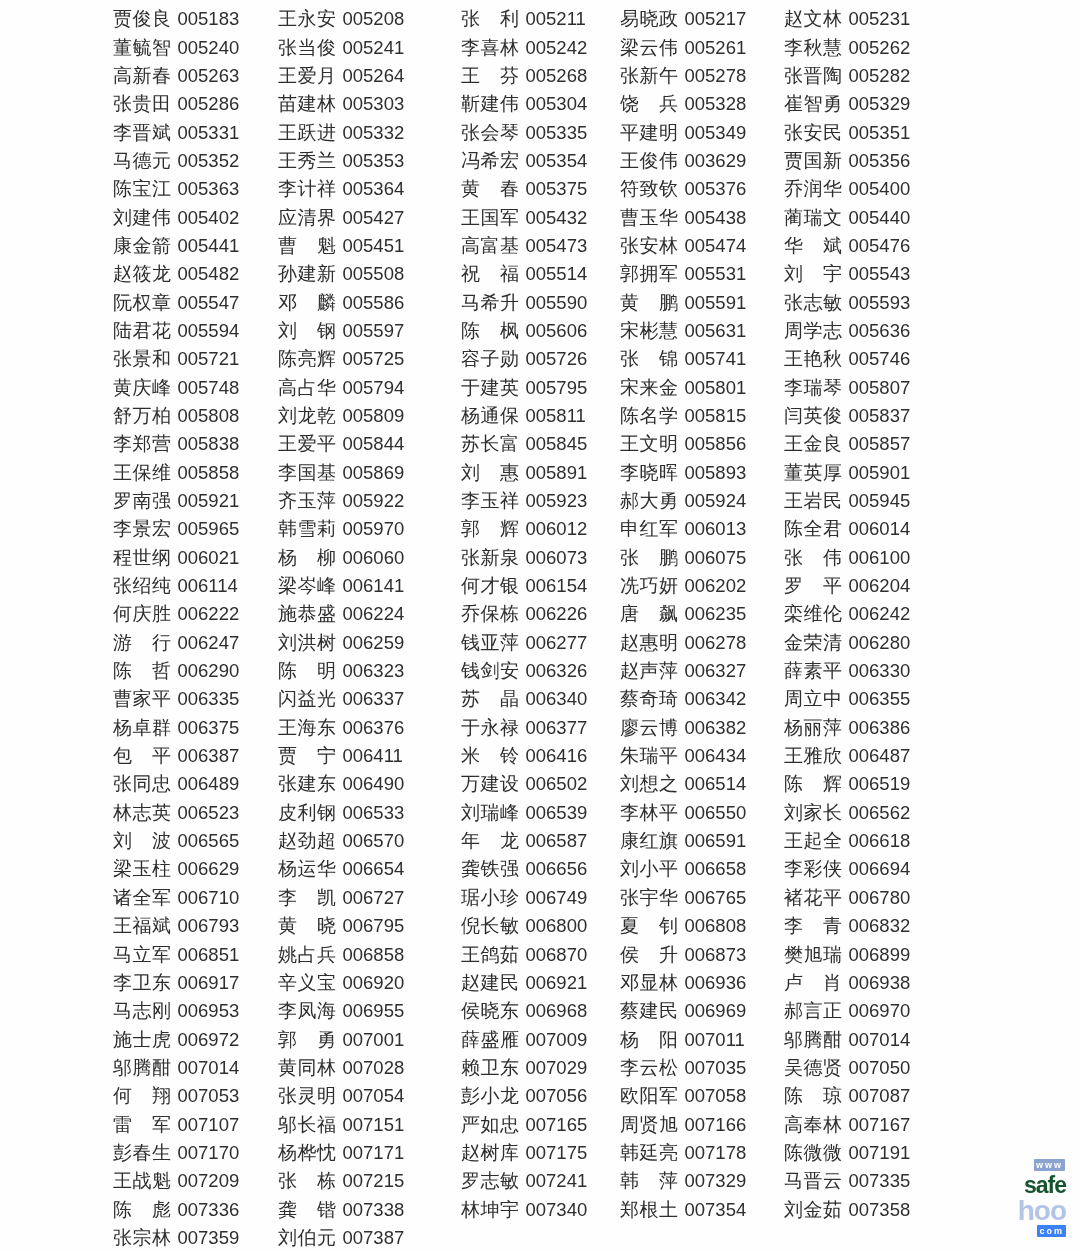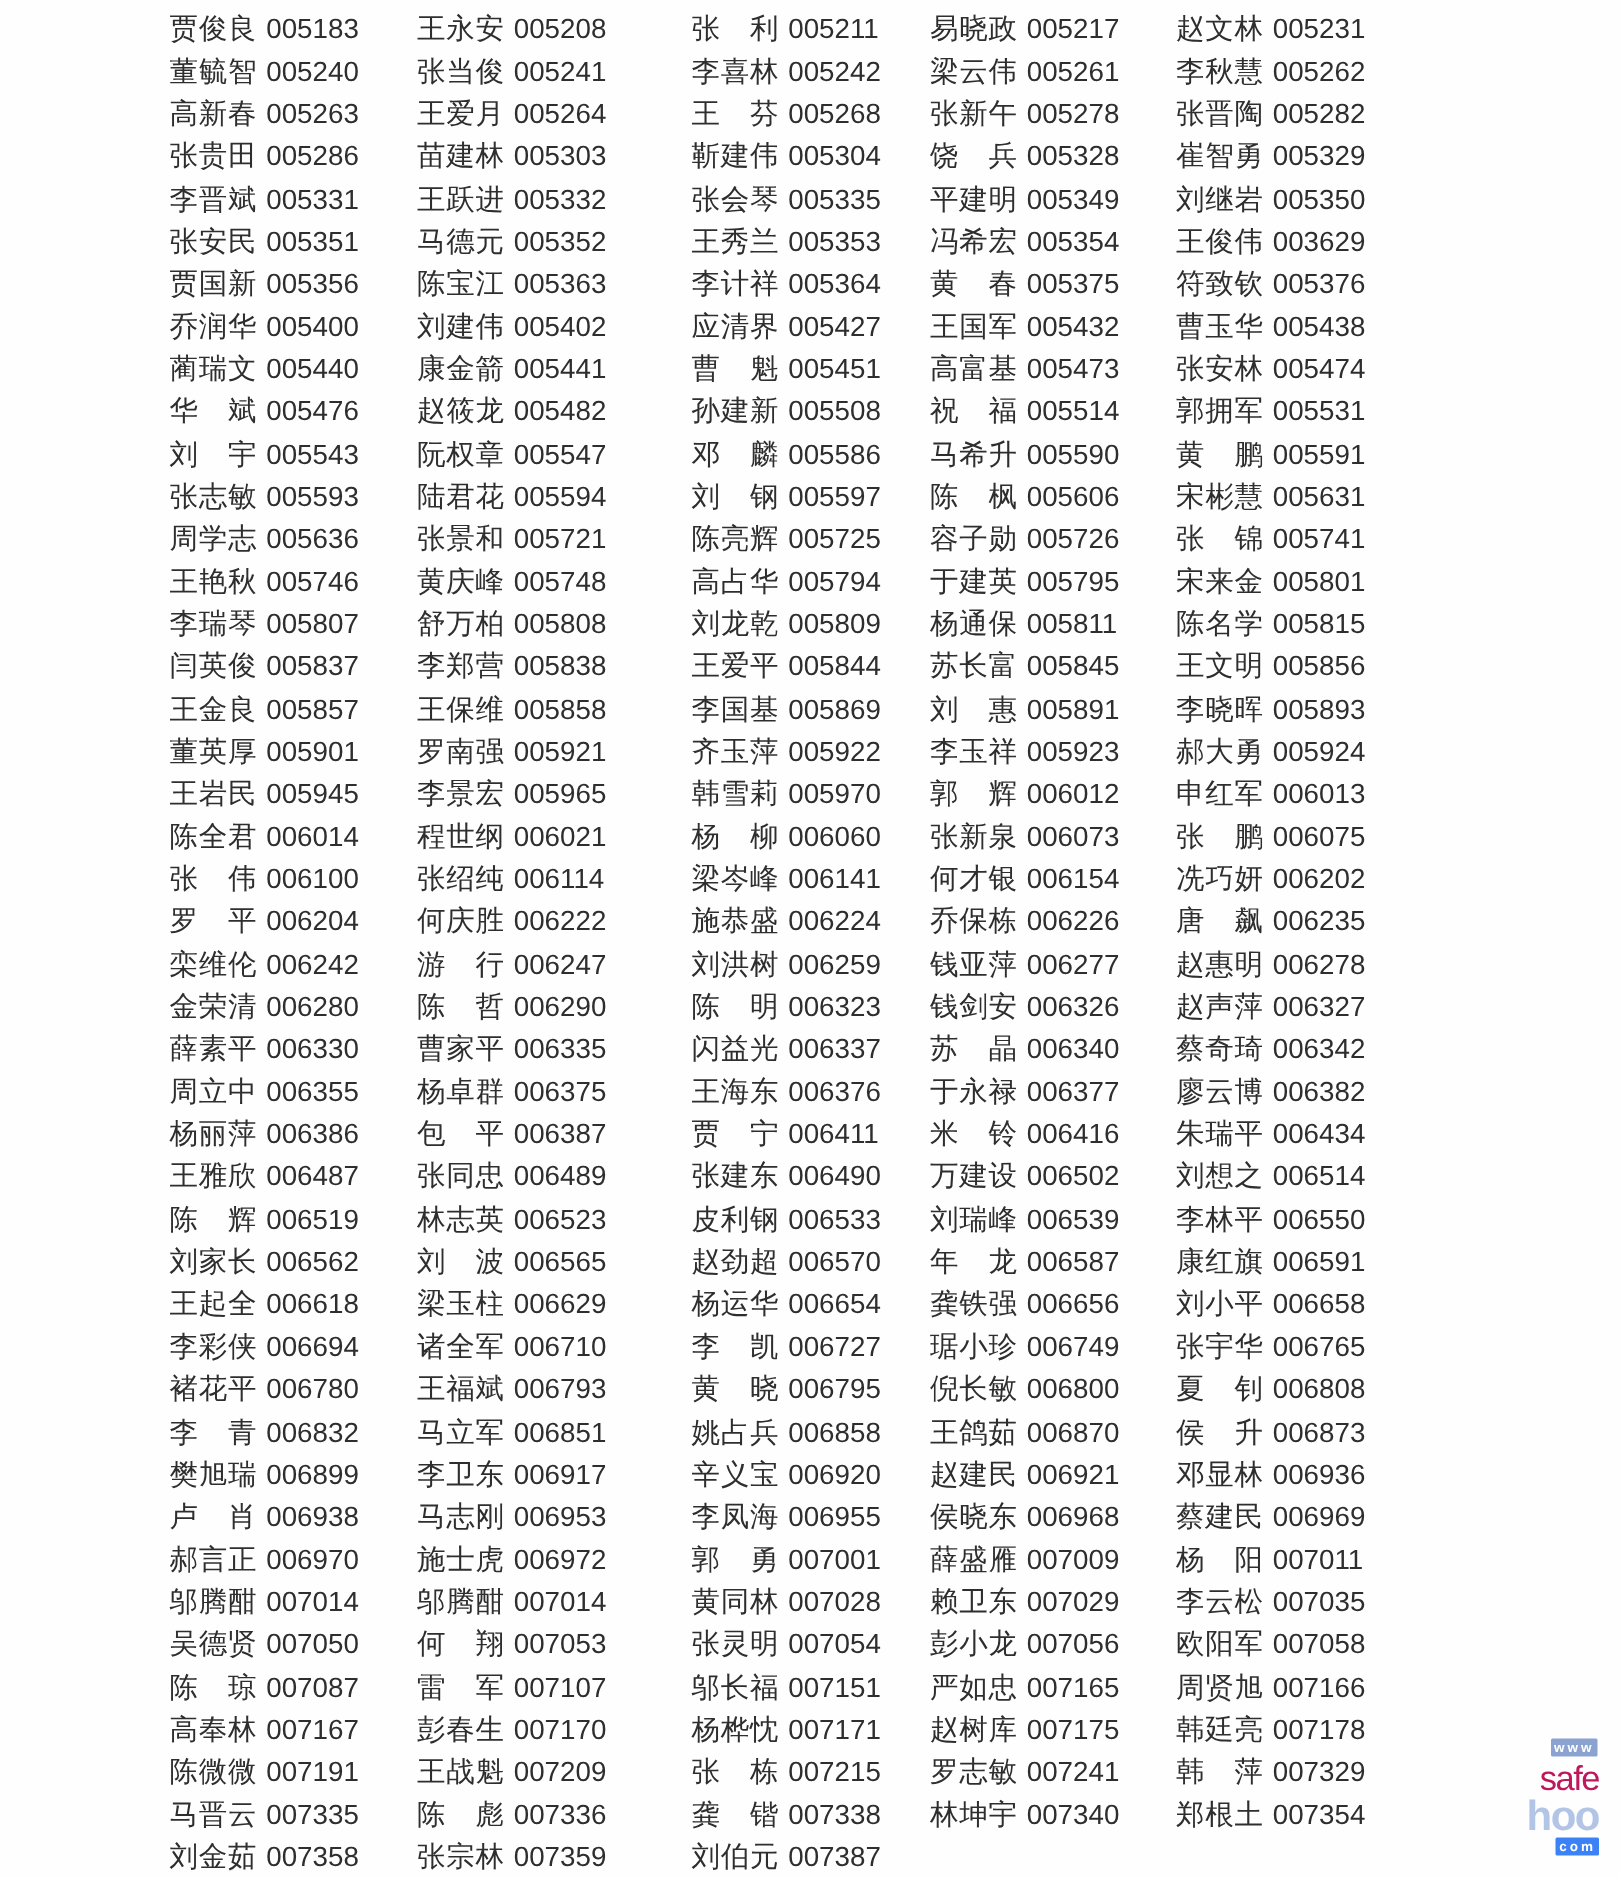--- a/index.html
+++ b/index.html
@@ -41,21 +41,21 @@
     font-size:9px;
     font-weight:bold;
     color:#ffffff;
     padding:2px 2px 1px 2px;
     letter-spacing:2px;
     margin-bottom:3px;
     border-radius:1px;
   }
   .wm-www{background:#8ba3d0;margin-right:1px;}
   .wm-com{background:#3b82f6;margin-left:16px;}
-  .wm-brand-a{font-size:23px;font-weight:normal;letter-spacing:-1px;color:#be185d;}
+  .wm-brand-a{font-size:23px;font-weight:bold;letter-spacing:-1px;color:#14532d;}
   .wm-brand-b{font-size:28px;font-weight:bold;letter-spacing:-1px;color:#b3c5e6;}
 </style>
 </head>
 <body>
 
 <div class="roster" id="roster">
     <div class="cell">
       <span class="nm">贾俊良</span>
       <span class="id">005183</span>
     </div>
@@ -143,24 +143,20 @@
       <span class="nm">王跃进</span>
       <span class="id">005332</span>
     </div>
     <div class="cell">
       <span class="nm">张会琴</span>
       <span class="id">005335</span>
     </div>
     <div class="cell">
       <span class="nm">平建明</span>
       <span class="id">005349</span>
-    </div>
-    <div class="cell">
-      <span class="nm">刘继岩</span>
-      <span class="id">005350</span>
     </div>
     <div class="cell">
       <span class="nm">张安民</span>
       <span class="id">005351</span>
     </div>
     <div class="cell">
       <span class="nm">马德元</span>
       <span class="id">005352</span>
     </div>
     <div class="cell">

